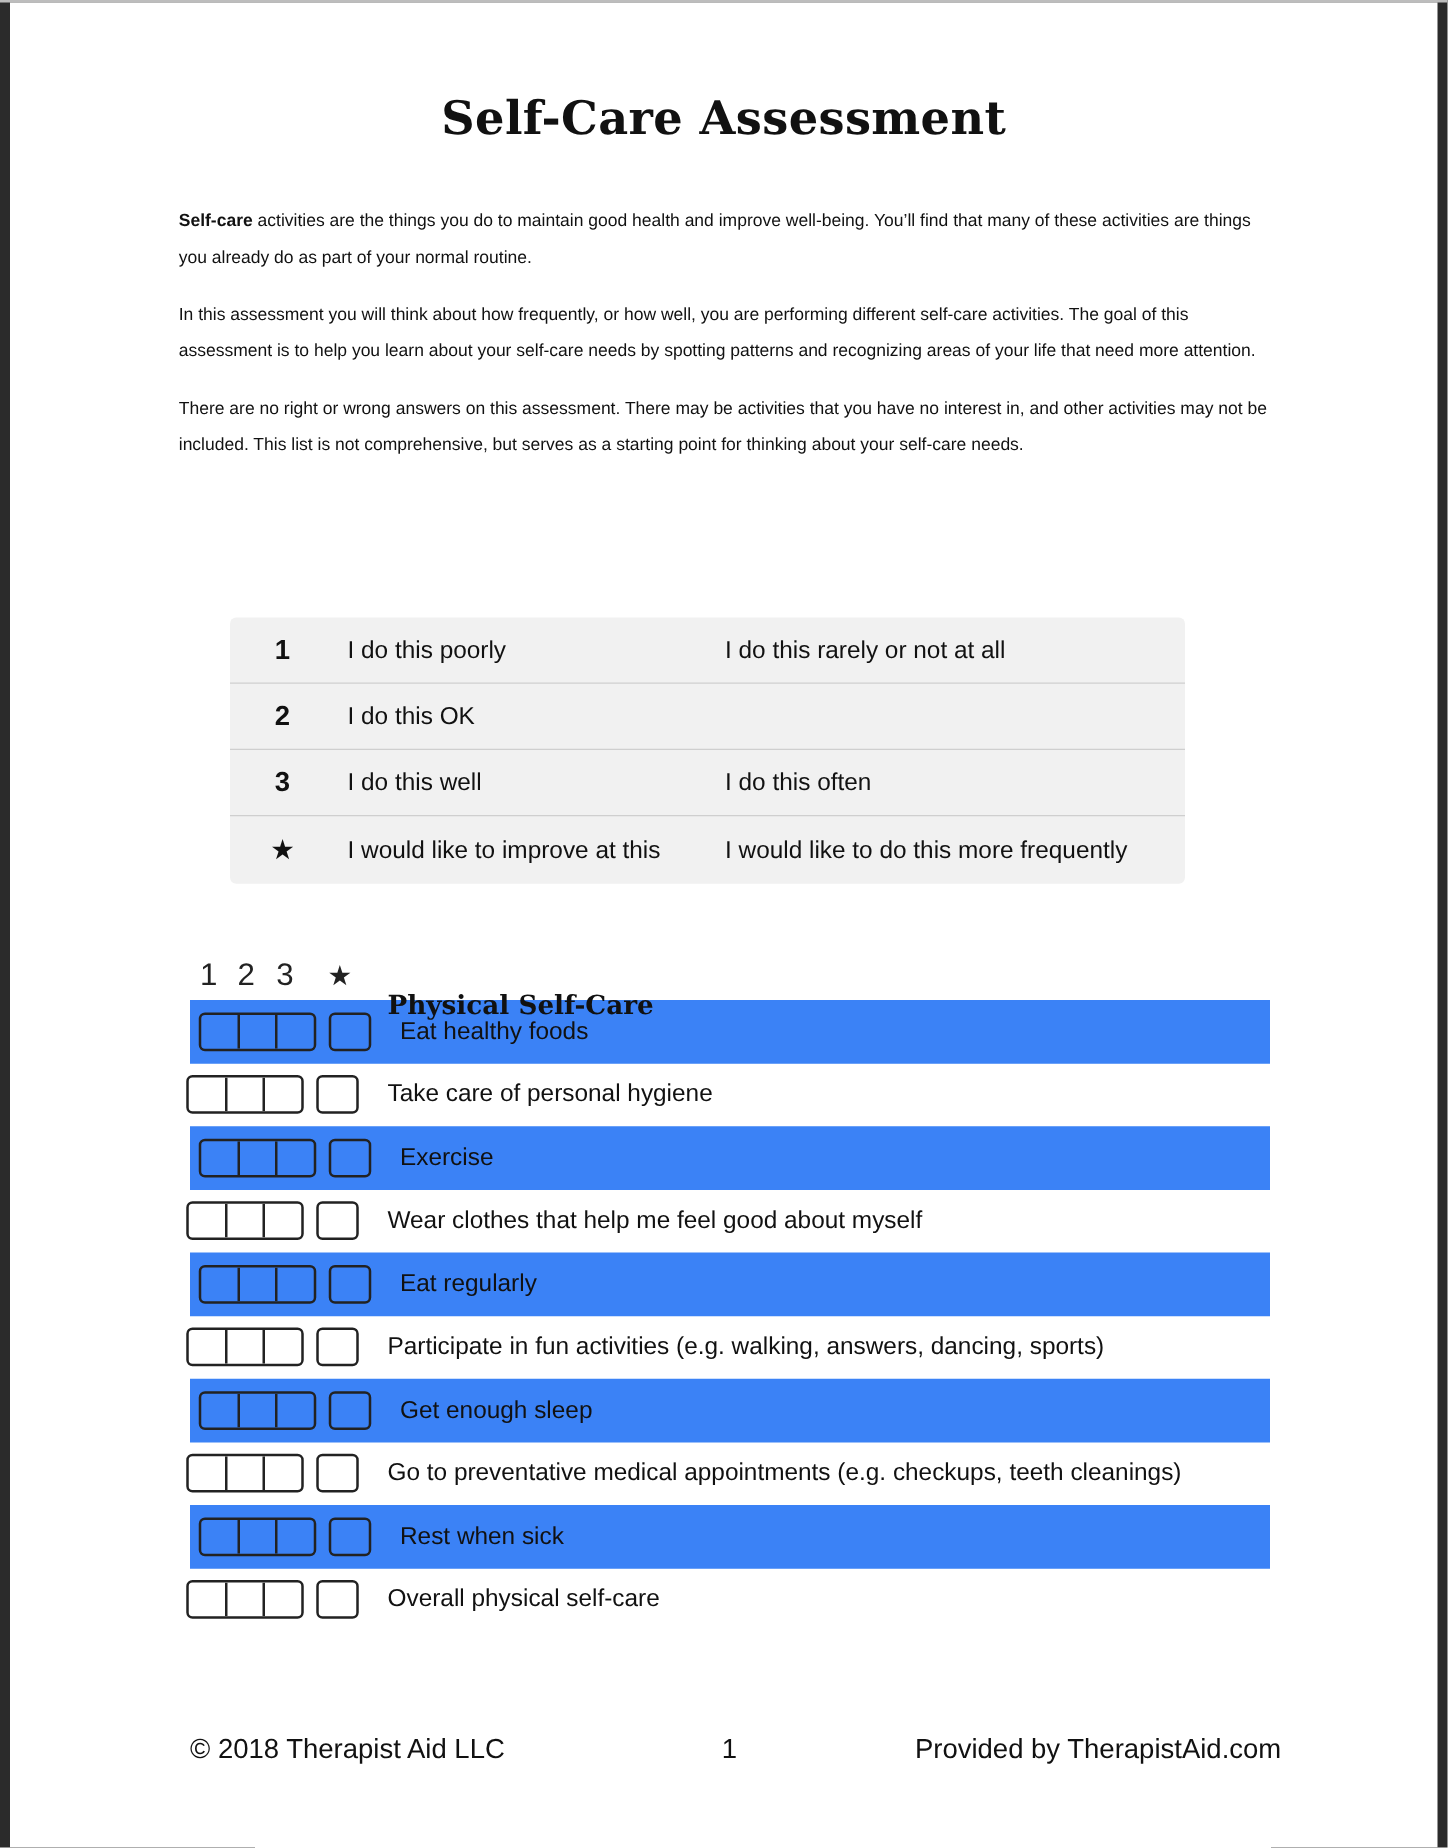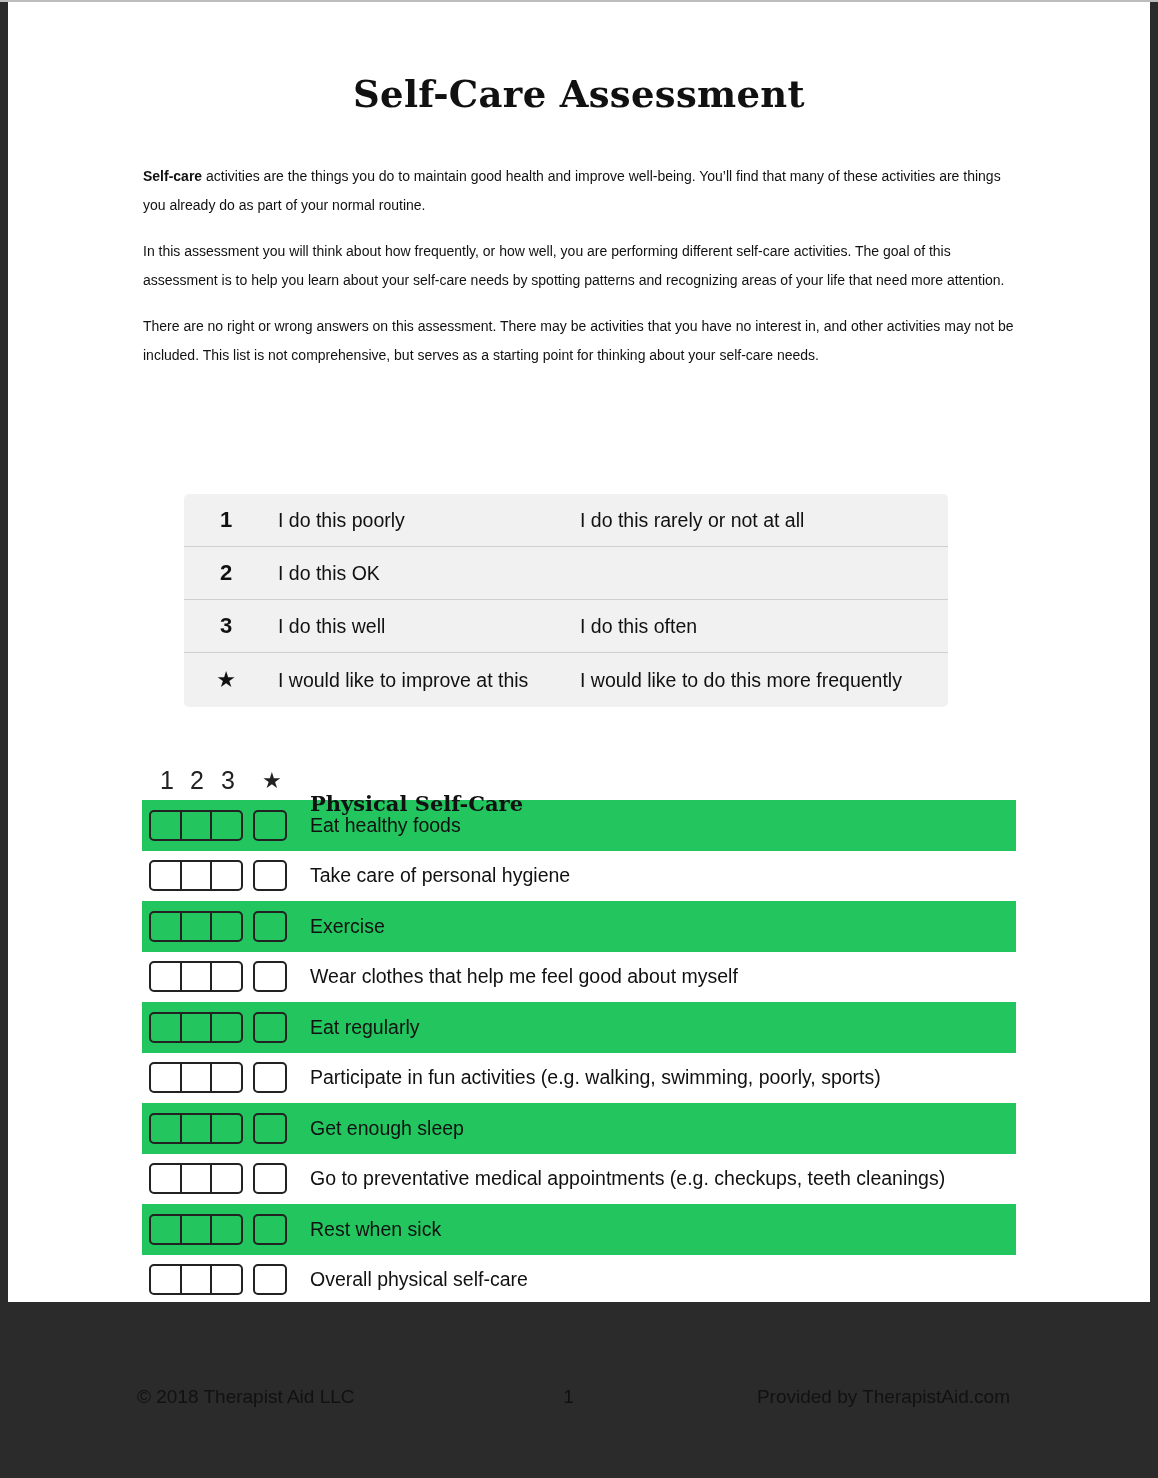--- a/index.html
+++ b/index.html
@@ -1,45 +1,45 @@
 <!DOCTYPE html>
 <html><head>
 <meta charset="utf-8">
 <style>
   html, body { margin:0; padding:0; }
   body { width:1158px; height:1478px; background:#2b2b2b; position:relative; overflow:hidden;
          font-family:"Liberation Sans", sans-serif; color:#111; }
   .topbar { position:absolute; left:0; top:0; width:1158px; height:2px; background:#bdbdbd; }
-  .page { position:absolute; left:8px; top:2px; width:1142px; height:1300px; background:#fff; }
+  .page { position:absolute; left:8px; top:2px; width:1142px; height:1476px; background:#fff; }
   .title { position:absolute; left:0; width:1142px; top:70px; text-align:center;
            font-family:"DejaVu Serif", serif; font-weight:bold; font-size:37px; letter-spacing:0.3px; }
   .intro { position:absolute; left:135px; width:880px; top:160px; font-size:14px; line-height:28.5px; }
   .intro p { margin:0 0 18px 0; }
   .intro b { font-weight:bold; }
   .legend { position:absolute; left:176px; top:492px; width:764px; background:#f1f1f1; border-radius:5px; }
   .legend-row { display:flex; align-items:center; height:52px; border-bottom:1px solid #cfcfcf; font-size:19.5px; }
   .legend-row:last-child { border-bottom:none; height:54px; }
   .lg-key { width:84px; text-align:center; font-weight:bold; font-size:22px; }
   .lg-key.star { font-size:22px; font-weight:normal; }
   .lg-a { width:302px; padding-left:10px; }
   .lg-b { flex:1; }
   .section { position:absolute; left:134px; top:762px; width:874px; }
   .sec-head { display:flex; align-items:center; height:36px; }
   .sec-nums { width:168px; font-size:25px; color:#222; position:relative; height:36px; }
   .sec-nums span { position:absolute; top:2px; }
   .sec-title { font-family:"DejaVu Serif", serif; font-weight:bold; font-size:21px;margin-top:43px; }
   .item { display:flex; align-items:center; height:50.5px; }
-  .item.shade { background:#22c55e; }
+  .item.shade { background:#3b82f6;margin-left:10px; }
   .boxes { display:flex; align-items:center; width:168px; padding-left:7px; box-sizing:border-box; }
   .triple { display:flex; width:94px; height:31px; border:2px solid #222; border-radius:5px; box-sizing:border-box; overflow:hidden; }
   .triple .cell { flex:1; border-right:2px solid #222; }
   .triple .cell:last-child { border-right:none; }
   .single { width:34px; height:31px; border:2px solid #222; border-radius:5px; box-sizing:border-box; margin-left:10px; }
   .item-text { font-size:19.5px; }
-  .footer { position:absolute; left:129px; width:873px; top:1384px; font-size:19px; display:flex; }
+  .footer { position:absolute; left:144px; width:873px; top:1384px; font-size:22px; display:flex; }
   .footer .f-left { width:300px; }
   .footer .f-mid { flex:1; text-align:center; padding-right:10px; }
   .footer .f-right { width:300px; text-align:right; }
   .footer b { font-weight:normal; }
 </style>
 </head>
 <body>
 
 <div class="topbar"></div>
 <div class="page">
@@ -142,21 +142,21 @@
         </div>
         <div class="item">
           <div class="boxes">
             <div class="triple">
               <div class="cell"></div>
               <div class="cell"></div>
               <div class="cell"></div>
             </div>
             <div class="single"></div>
           </div>
-          <div class="item-text">Participate in fun activities (e.g. walking, swimming, poorly, sports)</div>
+          <div class="item-text">Participate in fun activities (e.g. walking, answers, dancing, sports)</div>
         </div>
         <div class="item shade">
           <div class="boxes">
             <div class="triple">
               <div class="cell"></div>
               <div class="cell"></div>
               <div class="cell"></div>
             </div>
             <div class="single"></div>
           </div>

